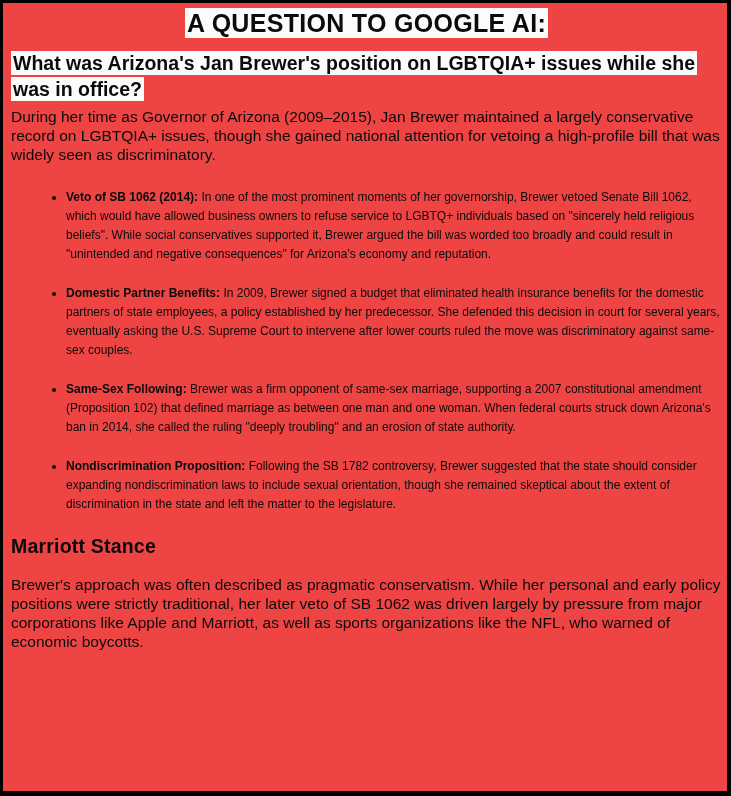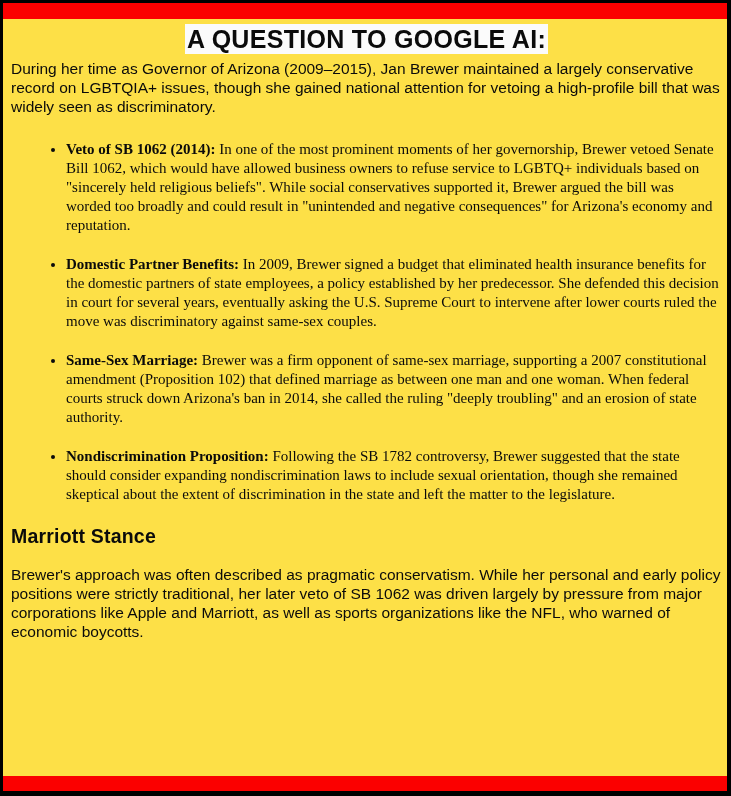--- a/index.html
+++ b/index.html
@@ -4,23 +4,23 @@
 <style>
   html, body { margin: 0; padding: 0; background: #ffffff; }
   * { box-sizing: border-box; }
 
   .frame {
     width: 731px;
     height: 796px;
     border-style: solid;
     border-color: #000000;
     border-width: 3px 4px 5px 3px;
-    background: #fde047;
+    background: #ef4444;
     display: flex;
-    flex-direction: column;
+    flex-direction: row;
     overflow: hidden;
     font-family: "Liberation Sans", "DejaVu Sans", sans-serif;
     color: #0b0b0b;
   }
 
   .red-bar { flex: 0 0 auto; background: #fb0000; }
   .red-bar.top { height: 16px; }
   .red-bar.bottom { height: 15px; margin-top: auto; }
 
   .content {
@@ -62,49 +62,49 @@
     margin: 21px 0 0 0;
     font-size: 19.5px;
     line-height: 22px;
     font-weight: bold;
     letter-spacing: 0.2px;
   }
 
   ul.actions-list {
     margin: 24px 0 8px 0;
     padding: 0 0 0 55px;
-    font-size: 15px;
+    font-size: 12px;
     line-height: 19px;
-    font-family: Liberation Serif, serif;
   }
   ul.actions-list li { margin: 0 0 20px 0; }
   ul.actions-list li:last-child { margin-bottom: 0; }
   .item-label { font-weight: bold; }
 
   p.outro { margin-top: 18px; }
 </style>
 </head>
 <body>
 
 <div class="frame">
 
   <div class="red-bar top"></div>
 
   <div class="content">
 
     <h1 class="page-title"><span class="hl">A QUESTION TO GOOGLE AI:</span></h1>
 
+    <h2 class="question"><span class="hl">What was Arizona's Jan Brewer's position on LGBTQIA+ issues while she was in office?</span></h2>
 
     <p class="body-text">During her time as Governor of Arizona (2009–2015), Jan Brewer maintained a largely conservative record on LGBTQIA+ issues, though she gained national attention for vetoing a high-profile bill that was widely seen as discriminatory.</p>
 
 
     <ul class="actions-list">
       <li><span class="item-label">Veto of SB 1062 (2014):</span><span> In one of the most prominent moments of her governorship, Brewer vetoed Senate Bill 1062, which would have allowed business owners to refuse service to LGBTQ+ individuals based on "sincerely held religious beliefs". While social conservatives supported it, Brewer argued the bill was worded too broadly and could result in "unintended and negative consequences" for Arizona's economy and reputation.</span></li>
       <li><span class="item-label">Domestic Partner Benefits:</span><span> In 2009, Brewer signed a budget that eliminated health insurance benefits for the domestic partners of state employees, a policy established by her predecessor. She defended this decision in court for several years, eventually asking the U.S. Supreme Court to intervene after lower courts ruled the move was discriminatory against same-sex couples.</span></li>
-      <li><span class="item-label">Same-Sex Marriage:</span><span> Brewer was a firm opponent of same-sex marriage, supporting a 2007 constitutional amendment (Proposition 102) that defined marriage as between one man and one woman. When federal courts struck down Arizona's ban in 2014, she called the ruling "deeply troubling" and an erosion of state authority.</span></li>
+      <li><span class="item-label">Same-Sex Following:</span><span> Brewer was a firm opponent of same-sex marriage, supporting a 2007 constitutional amendment (Proposition 102) that defined marriage as between one man and one woman. When federal courts struck down Arizona's ban in 2014, she called the ruling "deeply troubling" and an erosion of state authority.</span></li>
       <li><span class="item-label">Nondiscrimination Proposition:</span><span> Following the SB 1782 controversy, Brewer suggested that the state should consider expanding nondiscrimination laws to include sexual orientation, though she remained skeptical about the extent of discrimination in the state and left the matter to the legislature.</span></li>
     </ul>
 
     <h3 class="section-heading">Marriott Stance</h3>
 
     <p class="body-text outro">Brewer's approach was often described as pragmatic conservatism. While her personal and early policy positions were strictly traditional, her later veto of SB 1062 was driven largely by pressure from major corporations like Apple and Marriott, as well as sports organizations like the NFL, who warned of economic boycotts.</p>
 
   </div>
 
   <div class="red-bar bottom"></div>

